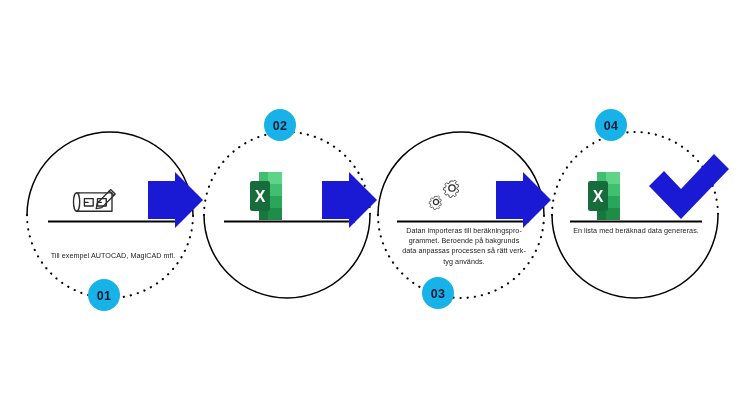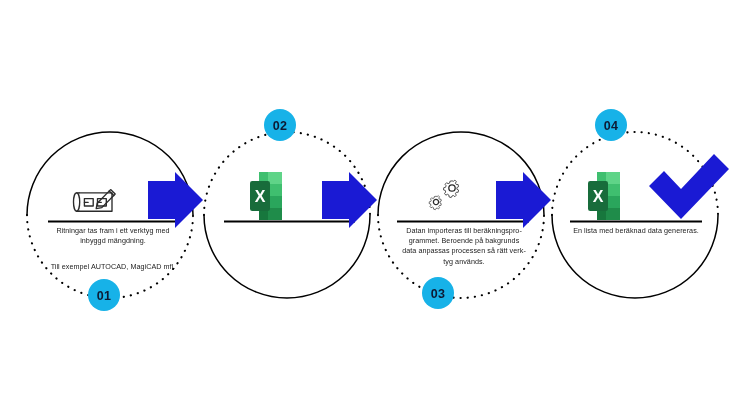--- a/index.html
+++ b/index.html
@@ -35,21 +35,21 @@
     position: absolute;
     text-align: center;
     color: #1c1c1c;
     font-family: "Liberation Sans", sans-serif;
     font-size: 7.2px;
     line-height: 1.42;
     letter-spacing: 0.05px;
     white-space: pre-line;
   }
   .step-text.sub {
-    margin-top: 11px;
+    margin-top: 0;
   }
   .badge-label {
     font-family: "Liberation Sans", sans-serif;
     font-size: 12.5px;
     font-weight: bold;
     fill: #0d1a33;
     letter-spacing: 0.3px;
   }
 </style>
 </head>
@@ -169,22 +169,20 @@
         </g>
       </g>
 
       <path d="M 148 181 L 175 181 L 175 172 L 203 200 L 175 228 L 175 219 L 148 219 Z" fill="#1a1ad4"></path>
       <path d="M 322 181 L 349 181 L 349 172 L 377 200 L 349 228 L 349 219 L 322 219 Z" fill="#1a1ad4"></path>
       <path d="M 496 181 L 523 181 L 523 172 L 551 200 L 523 228 L 523 219 L 496 219 Z" fill="#1a1ad4"></path>
 
       <path d="M 649 186 L 664 171 L 681 189 L 714 154 L 729 169 L 681 219 Z" fill="#1a1ad4"></path>
     </svg>
 
-    <div class="step-text" style="left:28px; top:226px; width:170px;">Ritningar tas fram i ett verktyg med
-inbyggd mängdning.</div>
     <div class="step-text sub" style="left:28px; top:251px; width:170px;">Till exempel AUTOCAD, MagiCAD mfl.</div>
 
 
     <div class="step-text" style="left:550px; top:226px; width:172px;">En lista med beräknad data genereras.</div>
 
     <div class="step-text" style="left:378px; top:226px; width:172px;">Datan importeras till beräkningspro-
 grammet. Beroende på bakgrunds
 data anpassas processen så rätt verk-
 tyg används.</div>
 

